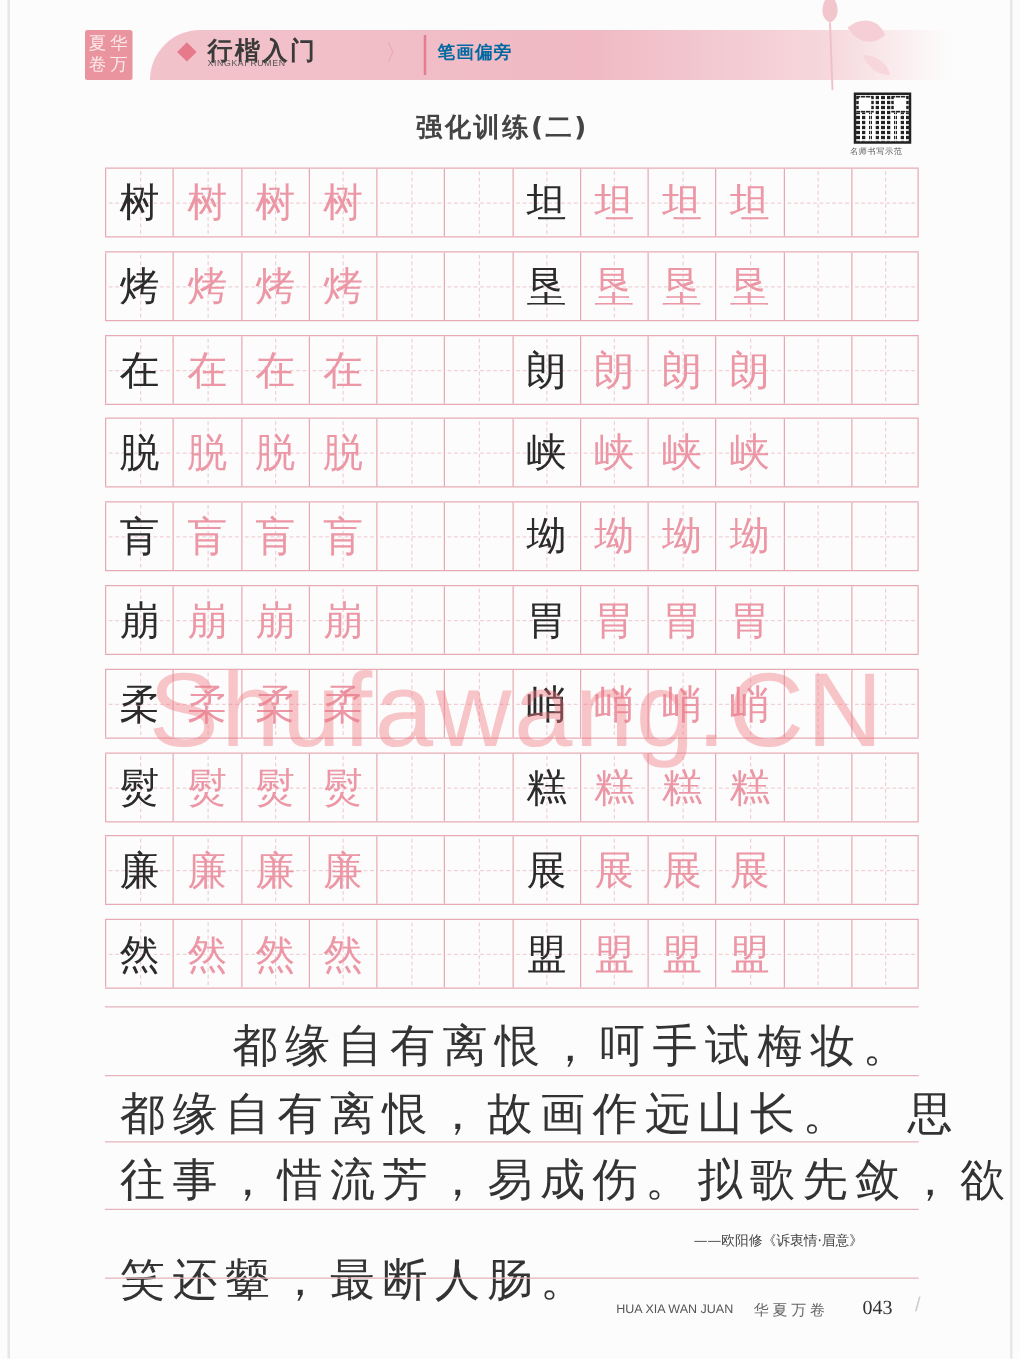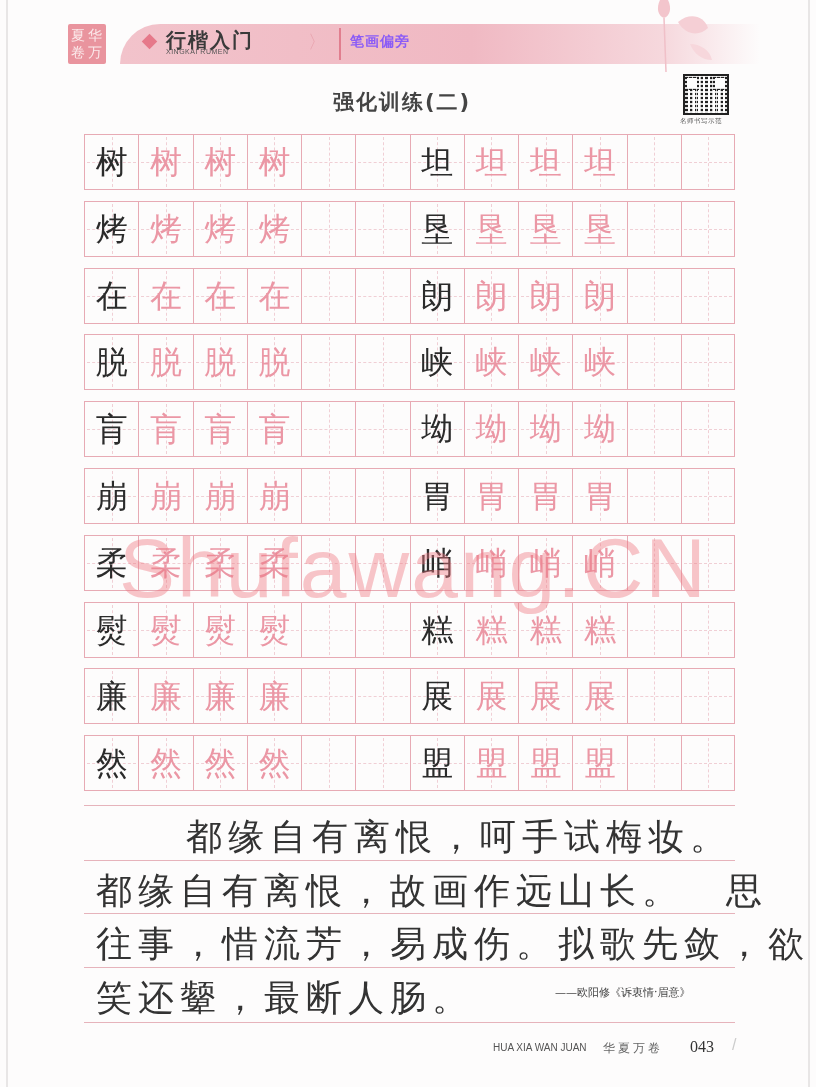--- a/index.html
+++ b/index.html
@@ -39,21 +39,21 @@
   }
   .banner-chevron {
     position: absolute; left: 308px; top: 30px; color: #e8a3ae; font-size: 18px;
     font-family: "DejaVu Sans", sans-serif;
   }
   .banner-divider {
     position: absolute; left: 339px; top: 28px; width: 2px; height: 32px; background: #e17e8f;
   }
   .banner-section {
     position: absolute; left: 350px; top: 33px; font-size: 14px; font-weight: bold;
-    color: #8b5cf6; letter-spacing: 1px; font-family: Liberation Sans, sans-serif;
+    color: #0369a1; letter-spacing: 1px; font-family: Liberation Sans, sans-serif;
   }
   .lotus {
     position: absolute; left: 650px; top: 0; width: 70px; height: 72px;
   }
 
   .qr {
     position: absolute; left: 685px; top: 76px; width: 42px; height: 37px;
     background:
       repeating-linear-gradient(90deg, #222 0 3px, #fff 3px 5px),
       #222;
@@ -481,20 +481,20 @@
 
 <div class="watermark">Shufawang.CN</div>
 
 <div class="poem-rule" style="top:805px"></div>
 <div class="poem-line indent" style="top:813px">都缘自有离恨，呵手试梅妆。</div>
 <div class="poem-rule" style="top:860px"></div>
 <div class="poem-line" style="top:867px">都缘自有离恨，故画作远山长。　思</div>
 <div class="poem-rule" style="top:913px"></div>
 <div class="poem-line" style="top:920px">往事，惜流芳，易成伤。拟歌先敛，欲</div>
 <div class="poem-rule" style="top:967px"></div>
-<div class="poem-line" style="top:974px">笑还颦，最断人肠。</div>
+<div class="poem-line" style="top:1000px">笑还颦，最断人肠。</div>
 <div class="attribution">——欧阳修《诉衷情·眉意》</div>
 <div class="poem-rule" style="top:1022px"></div>
 
 <div class="footer-en">HUA XIA WAN JUAN</div>
 <div class="footer-cn">华夏万卷</div>
 <div class="footer-page">043</div>
 <div class="footer-slash">/</div>
 
 </body></html>

